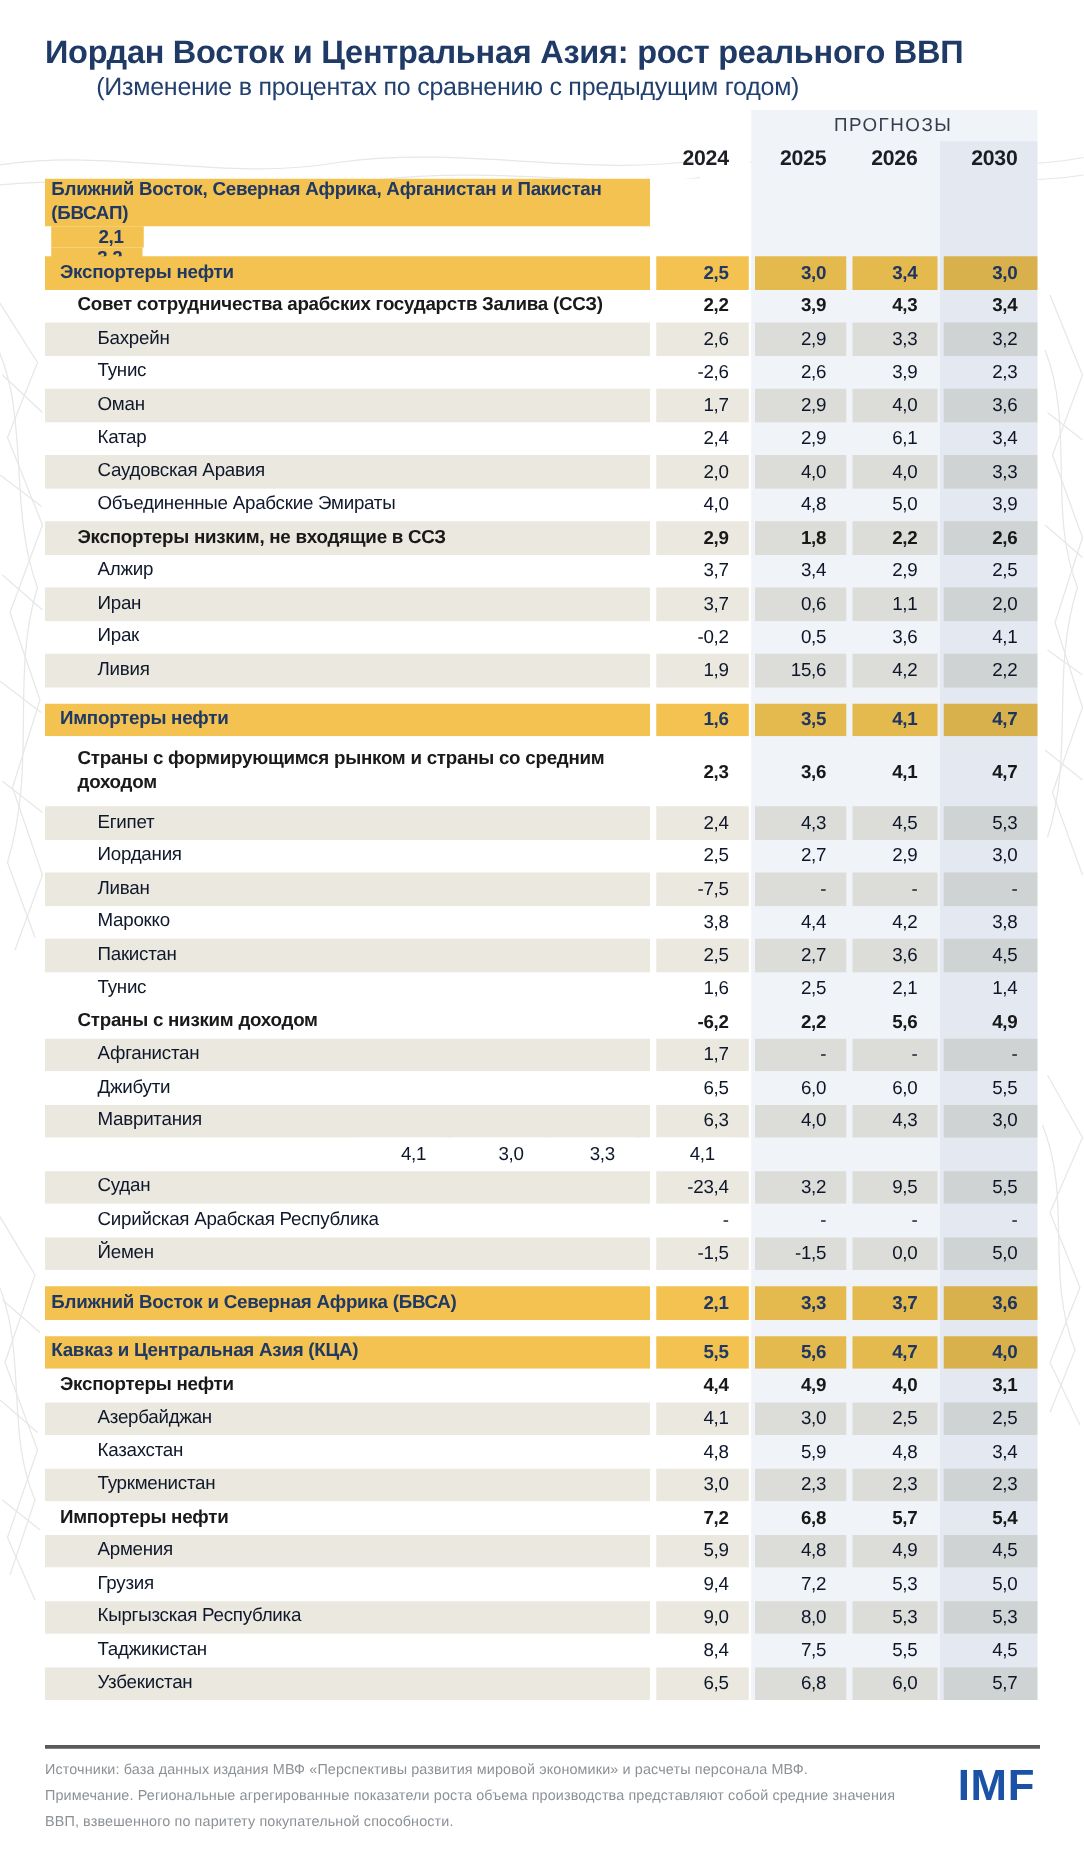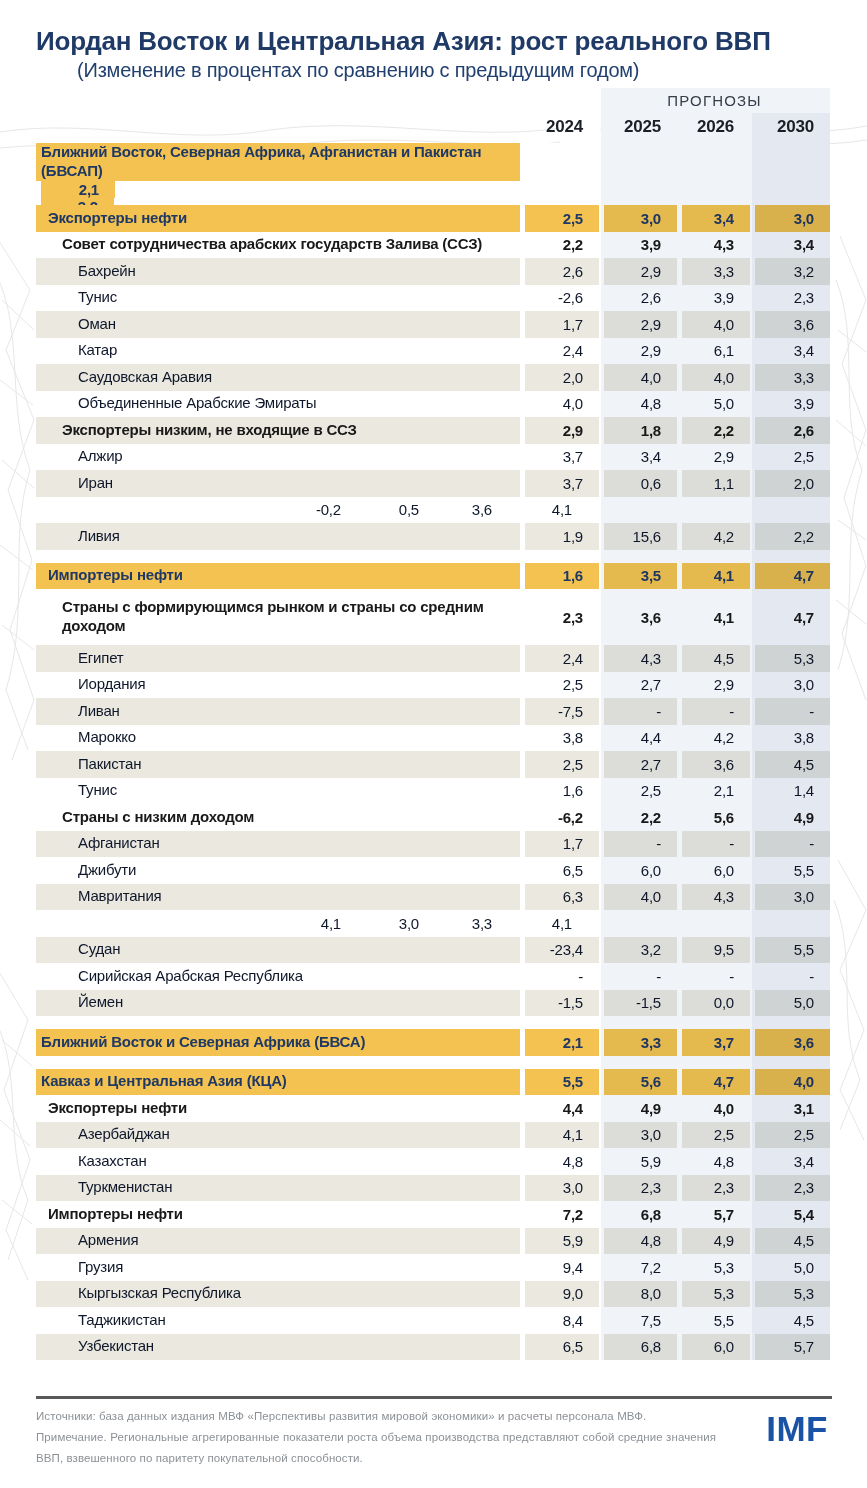--- a/index.html
+++ b/index.html
@@ -181,20 +181,21 @@
           <div class="v v3">2,5</div>
         </div>
         <div class="r plain lvl3 beige">
           <div class="lab">Иран</div>
           <div class="v v0">3,7</div>
           <div class="v v1">0,6</div>
           <div class="v v2">1,1</div>
           <div class="v v3">2,0</div>
         </div>
         <div class="r plain lvl3 white">
+          <div class="lab">Ирак</div>
           <div class="v v0">-0,2</div>
           <div class="v v1">0,5</div>
           <div class="v v2">3,6</div>
           <div class="v v3">4,1</div>
         </div>
         <div class="r plain lvl3 beige">
           <div class="lab">Ливия</div>
           <div class="v v0">1,9</div>
           <div class="v v1">15,6</div>
           <div class="v v2">4,2</div>

